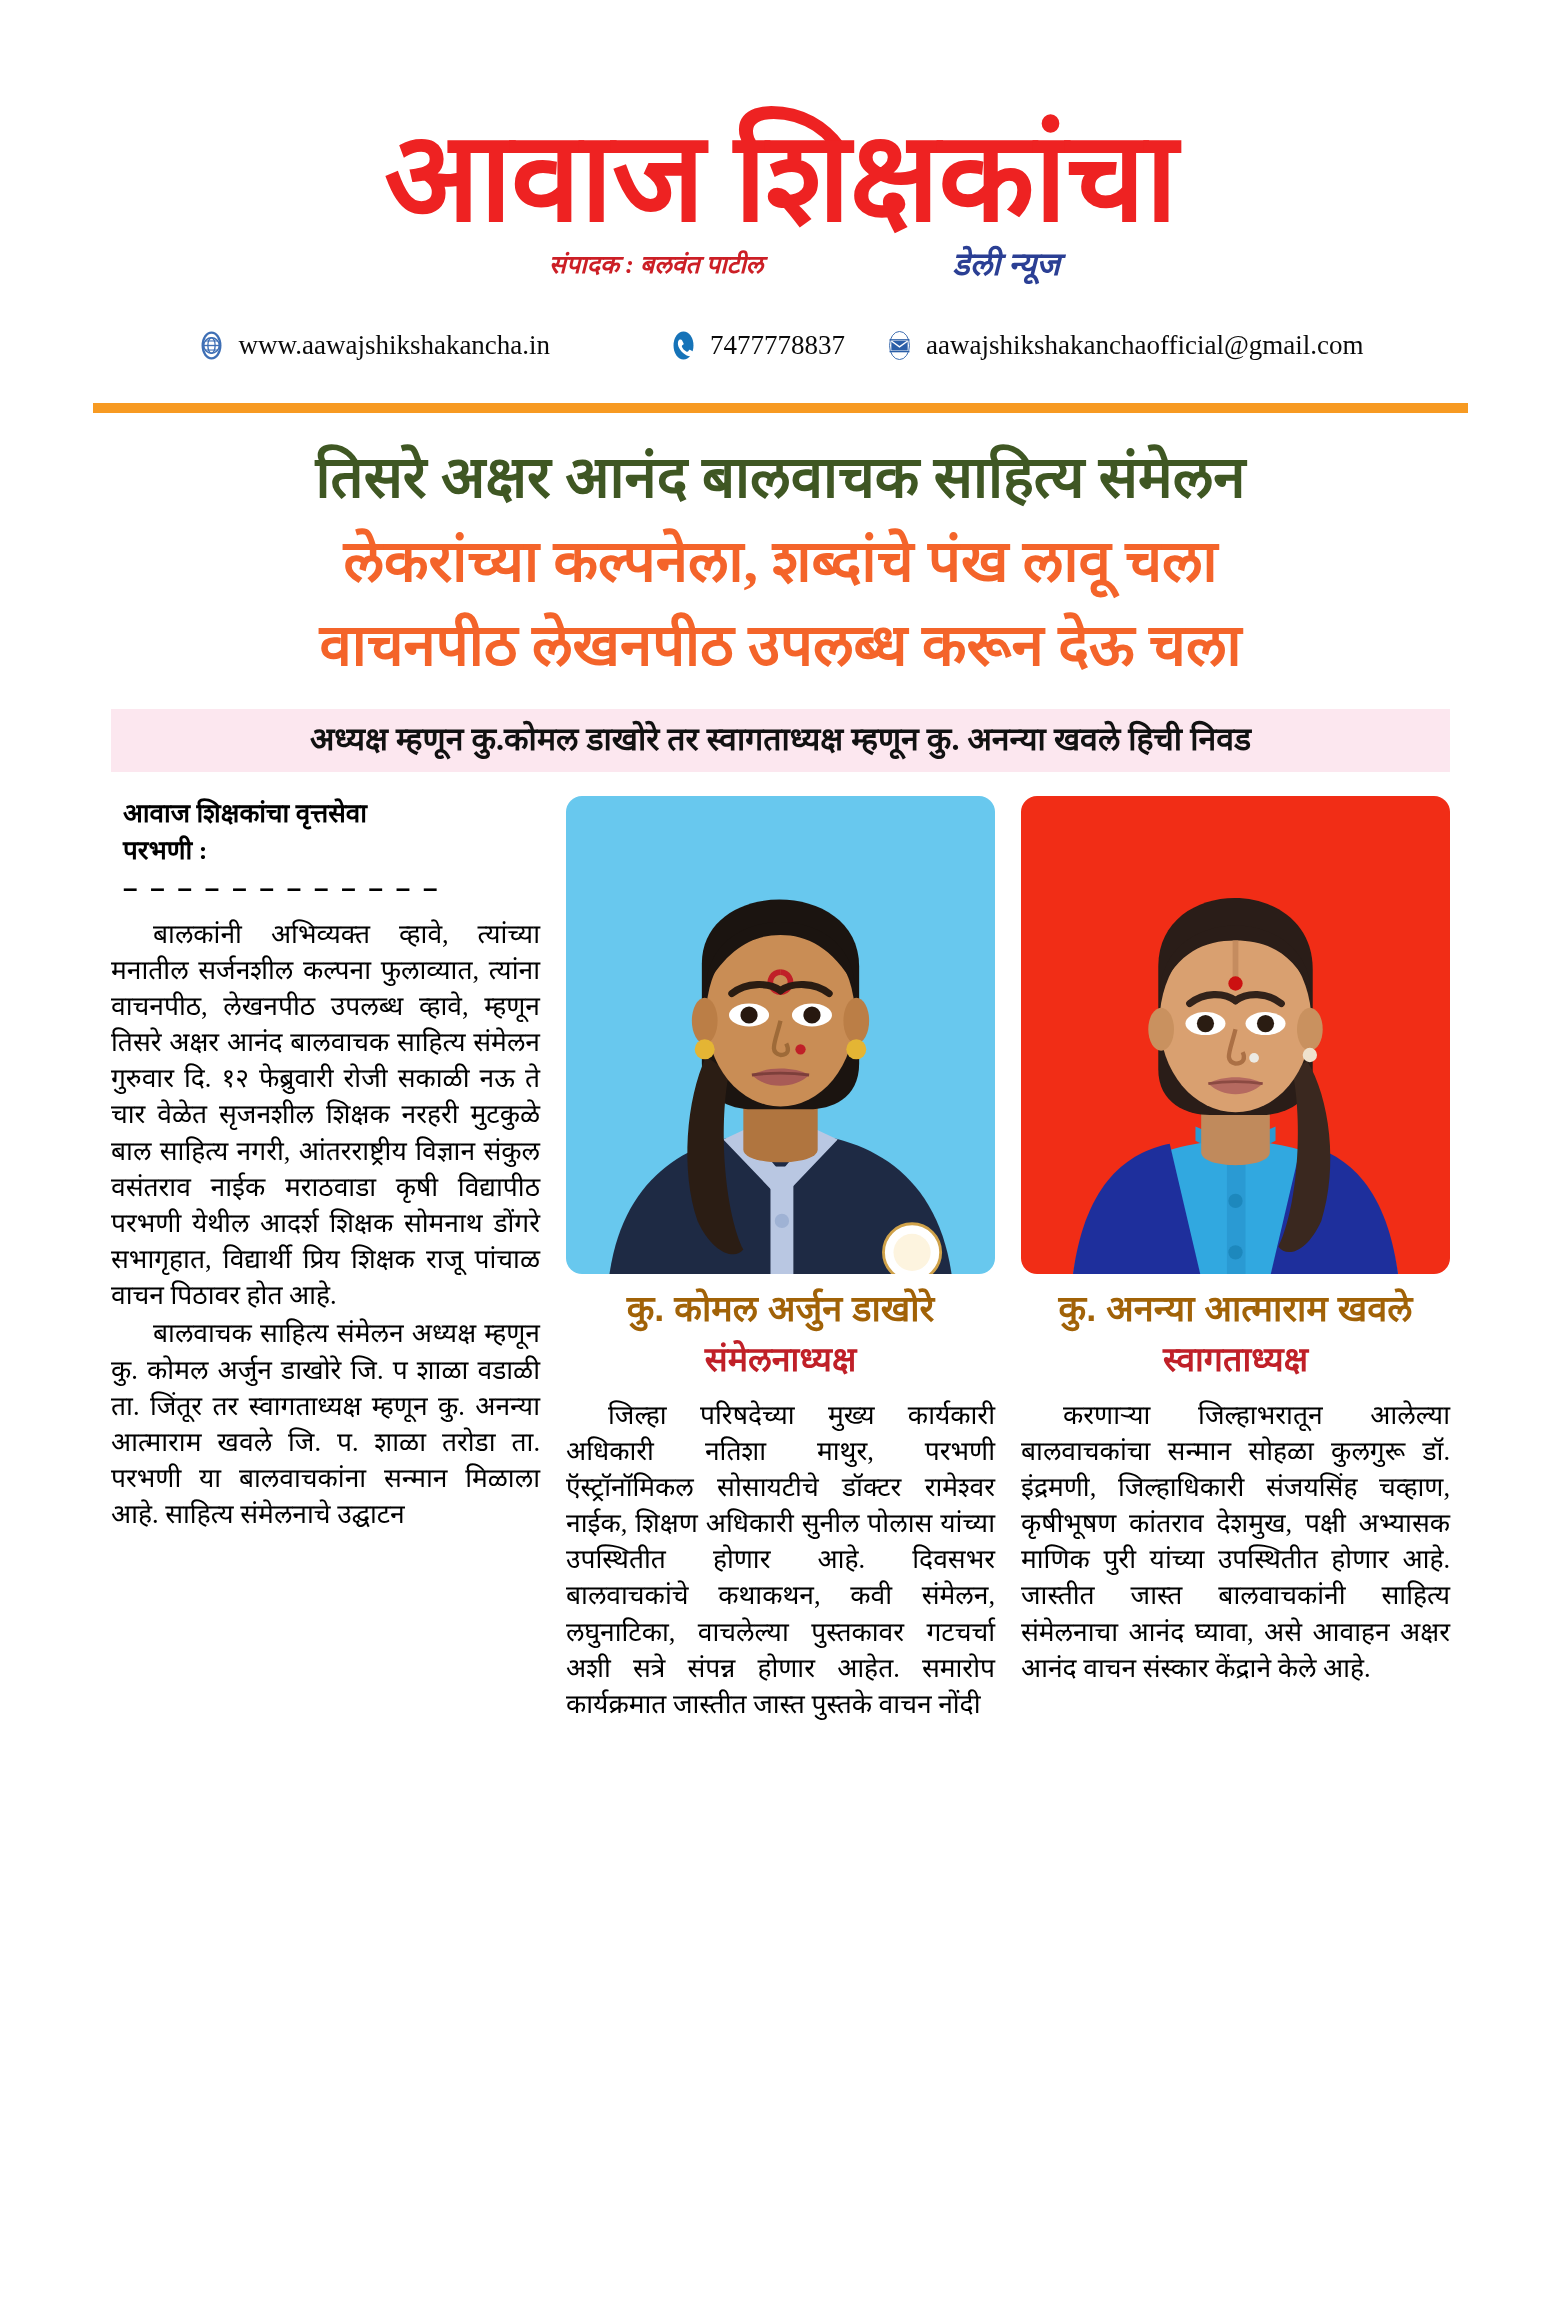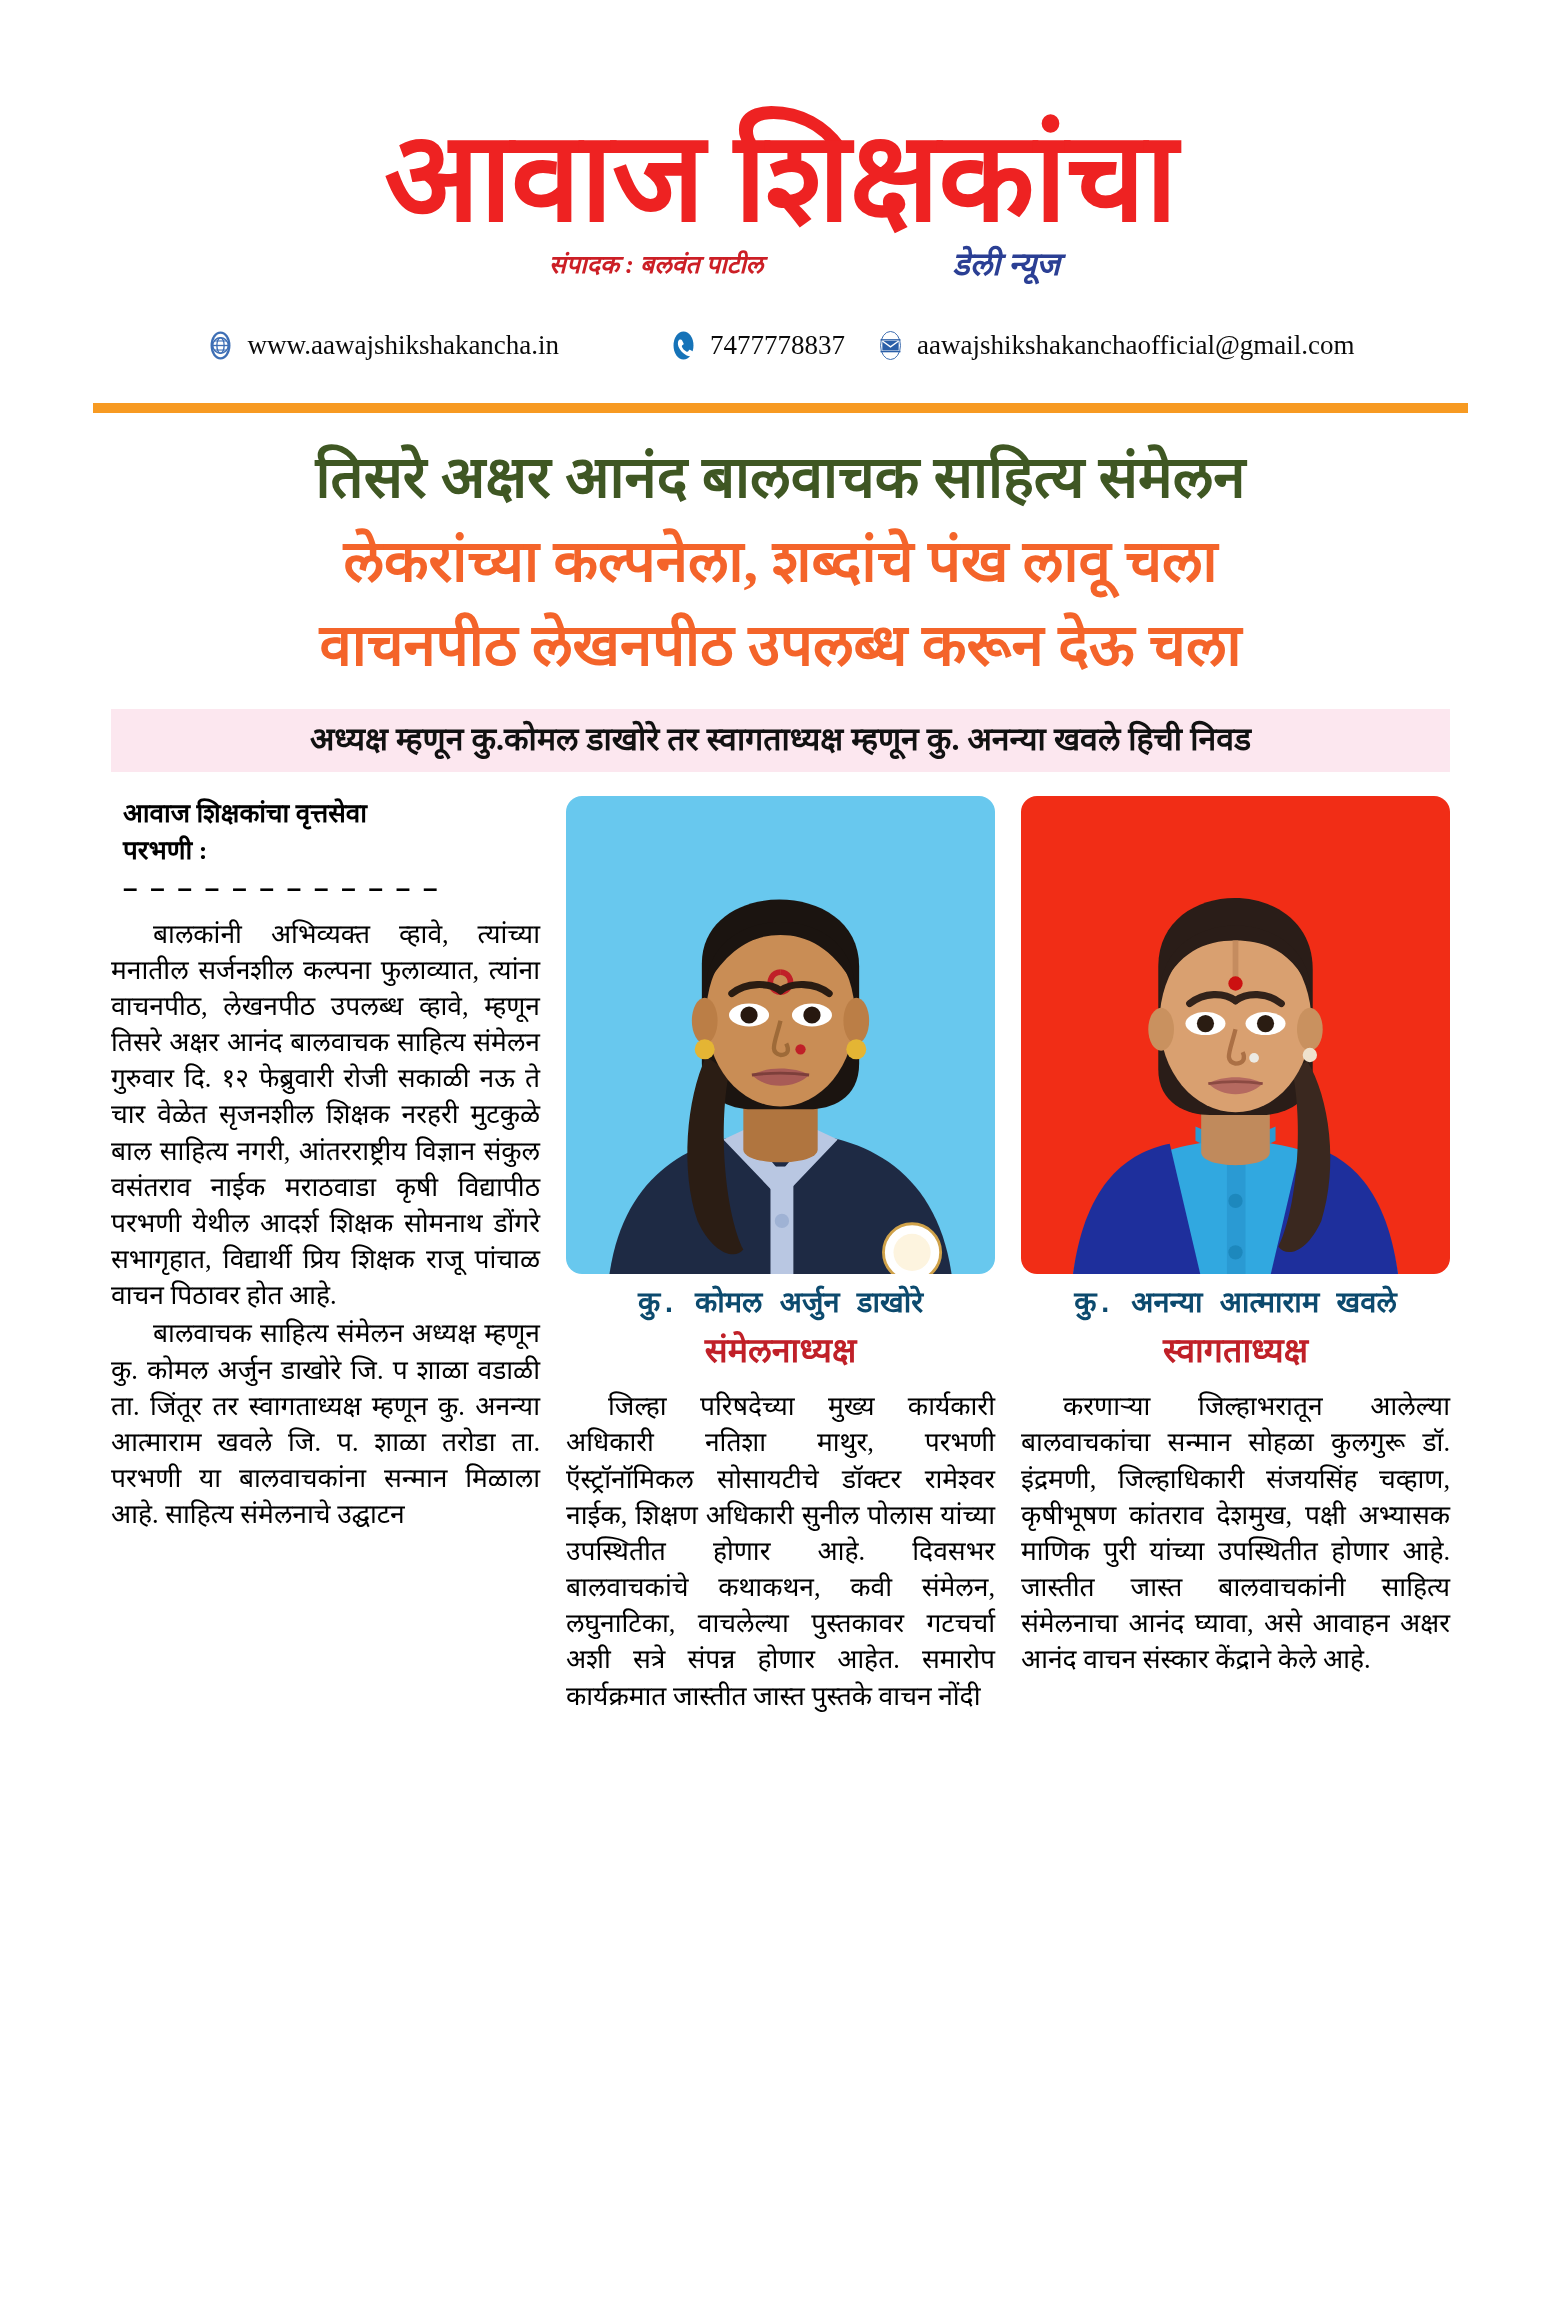--- a/index.html
+++ b/index.html
@@ -72,21 +72,21 @@
     left: 50%;
     transform: translateX(160%);
     top: 134px;
     white-space: nowrap;
   }
   .contact-row {
     margin-top: 70px;
     display: flex;
     align-items: center;
     justify-content: center;
-    gap: 3px;
+    gap: 12px;
     font-family: "Liberation Serif", "DejaVu Serif", serif;
     font-size: 27px;
     font-weight: 400;
     color: #0b0b0b;
   }
   .contact-item {
     display: flex;
     align-items: center;
     white-space: nowrap;
   }
@@ -180,24 +180,24 @@
   .photo-wrap { width: 100%; }
   .photo {
     width: 100%;
     height: 478px;
     border-radius: 16px;
     overflow: hidden;
     position: relative;
   }
   .photo svg { display: block; width: 100%; height: 100%; }
   .caption {
-    font-family: Liberation Mono, monospace;
-    font-weight: 700;
-    font-size: 29px;
-    color: #0c4a6e;
+    font-family: Liberation Sans, sans-serif;
+    font-weight: 700;
+    font-size: 36px;
+    color: #a16207;
     text-align: center;
     margin-top: 14px;
     line-height: 1.18;
     white-space: nowrap;
   }
   .role {
     font-family: "Liberation Serif", "DejaVu Serif", serif;
     font-weight: 700;
     font-size: 34px;
     color: #c02028;

